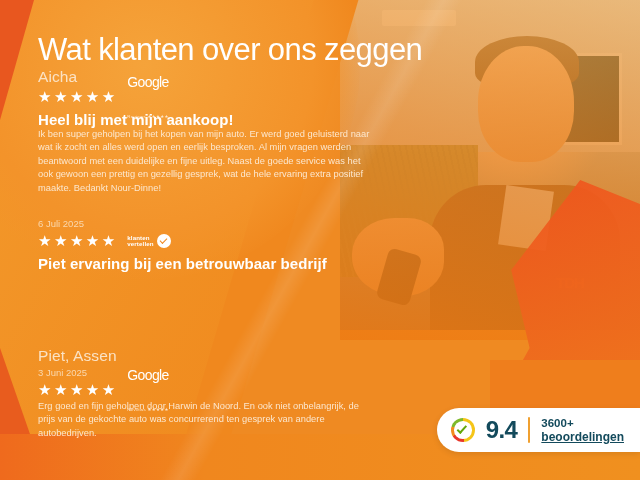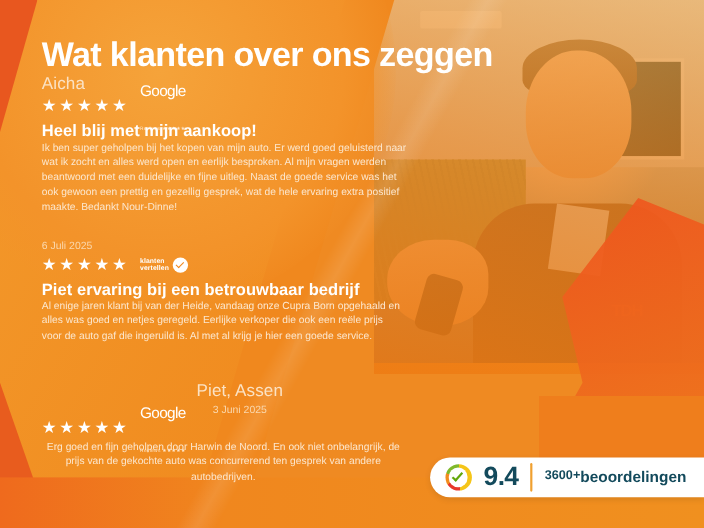--- a/index.html
+++ b/index.html
@@ -104,28 +104,28 @@
   .edge-hi {
     position:absolute; inset:0;
     background:linear-gradient(119deg, rgba(255,255,255,0) 47%, rgba(255,255,255,.10) 49%, rgba(255,255,255,0) 51%);
   }
 
   
   #content { position:absolute; inset:0; }
 
   .page-title {
     position:absolute; left:38px; top:32px;
-    color:#ffffff; font-size:31px; font-weight:700;
+    color:#ffffff; font-size:31px; font-weight:400;
     letter-spacing:-.6px; white-space:nowrap;
   }
 
   .review { position:absolute; left:38px; width:360px; }
   .r1 { top:68px; }
   .r2 { top:216px; }
-  .r3 { top:347px;text-align:center; }
+  .r3 { top:347px; }
 
   .rev-name {
     color:#FBE2C4; font-size:15.5px; font-weight:400;
     letter-spacing:.1px; line-height:18px;
   }
   .rev-date {
     color:#FAD8AE; font-size:9.5px; font-weight:400;
     line-height:13px; margin-top:1px;
   }
   .rev-meta {
@@ -159,21 +159,21 @@
     color:#FCE7CE; font-size:9.3px; line-height:13.4px;
     margin-top:1px; letter-spacing:.02px; max-width:340px;
   }
   .r2 .rev-body, .r3 .rev-body { max-width:330px; }
 
   
   .rating-pill {
     position:absolute; right:0; bottom:28px;
     background:#ffffff;
     border-radius:22px 0 0 22px;
-    height:36px; padding:0 16px 0 14px;
+    height:44px; padding:0 16px 0 14px;
     display:flex; align-items:center; gap:11px;
     box-shadow:0 2px 6px rgba(0,0,0,.10);
   }
   .kiyoh-mark {
     width:24px; height:24px; position:relative; flex:0 0 auto;
   }
   .kiyoh-mark .ring {
     position:absolute; inset:0; border-radius:50%;
     background:conic-gradient(#f5c518 0 48%, #e8372a 48% 66%, #f28c1e 66% 80%, #7fb92b 80% 100%);
   }
@@ -182,23 +182,23 @@
   }
   .kiyoh-mark .tick {
     position:absolute; left:6.2px; top:8px; width:10px; height:5.4px;
     border-left:2.6px solid #63a70a; border-bottom:2.6px solid #63a70a;
     transform:rotate(-48deg);
   }
   .rating-score {
     font-size:24px; font-weight:700; color:#134A5C; letter-spacing:-.6px;
   }
   .rating-div { width:2px; height:26px; background:#F0A030; border-radius:1px; }
-  .rating-text { display:flex; flex-direction:row; line-height:1.22; }
+  .rating-text { display:flex; flex-direction:column; line-height:1.22; }
   .rating-count { font-size:11.5px; font-weight:700; color:#134A5C; }
-  .rating-label { font-size:14px; font-weight:700; color:#134A5C; }
+  .rating-label { font-size:12px; font-weight:700; color:#134A5C;text-decoration:underline; }
 </style>
 </head>
 <body>
 
 <div id="stage">
   <div class="bg-base"></div>
 
   <div class="photo">
     <div class="wall"></div>
     <div class="panel"></div>
@@ -260,21 +260,20 @@
       </div>
       <div class="kv-badge">
         <div class="kv-word">
           <span>klanten</span>
           <span>vertellen</span>
         </div>
         <div class="kv-mark"></div>
       </div>
     </div>
     <div class="rev-title">Piet ervaring bij een betrouwbaar bedrijf</div>
-    <div class="rev-body">Al enige jaren klant bij van der Heide, vandaag onze Cupra Born opgehaald en alles was goed en netjes geregeld. Eerlijke verkoper die ook een reële prijs voor de auto gaf die ingeruild is. Al met al krijg je hier een goede service.</div>
   </div>
 
   <div class="review r3">
     <div class="rev-name">Piet, Assen</div>
     <div class="rev-date">3 Juni 2025</div>
     <div class="rev-meta">
       <div class="stars">
         <span>★</span>
         <span>★</span>
         <span>★</span>

